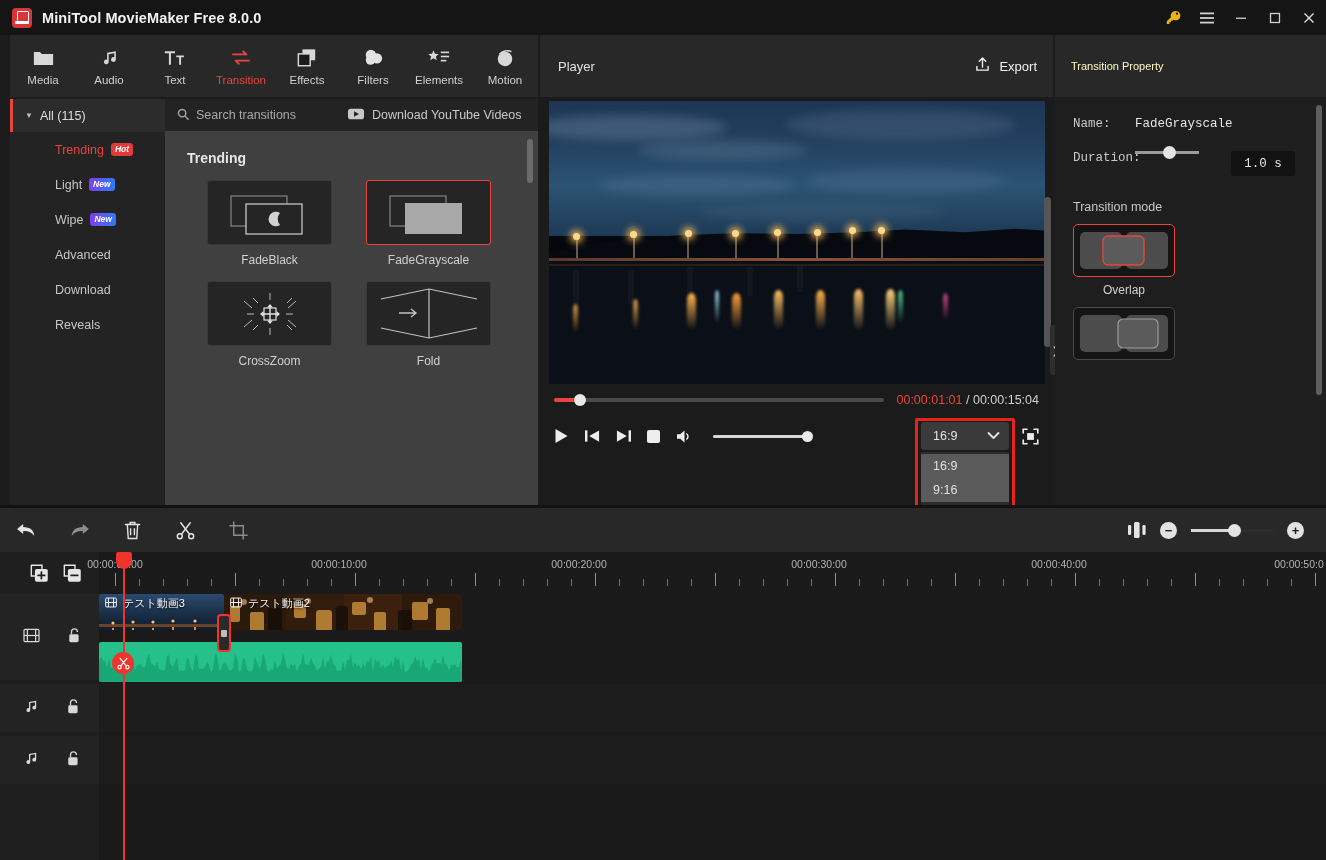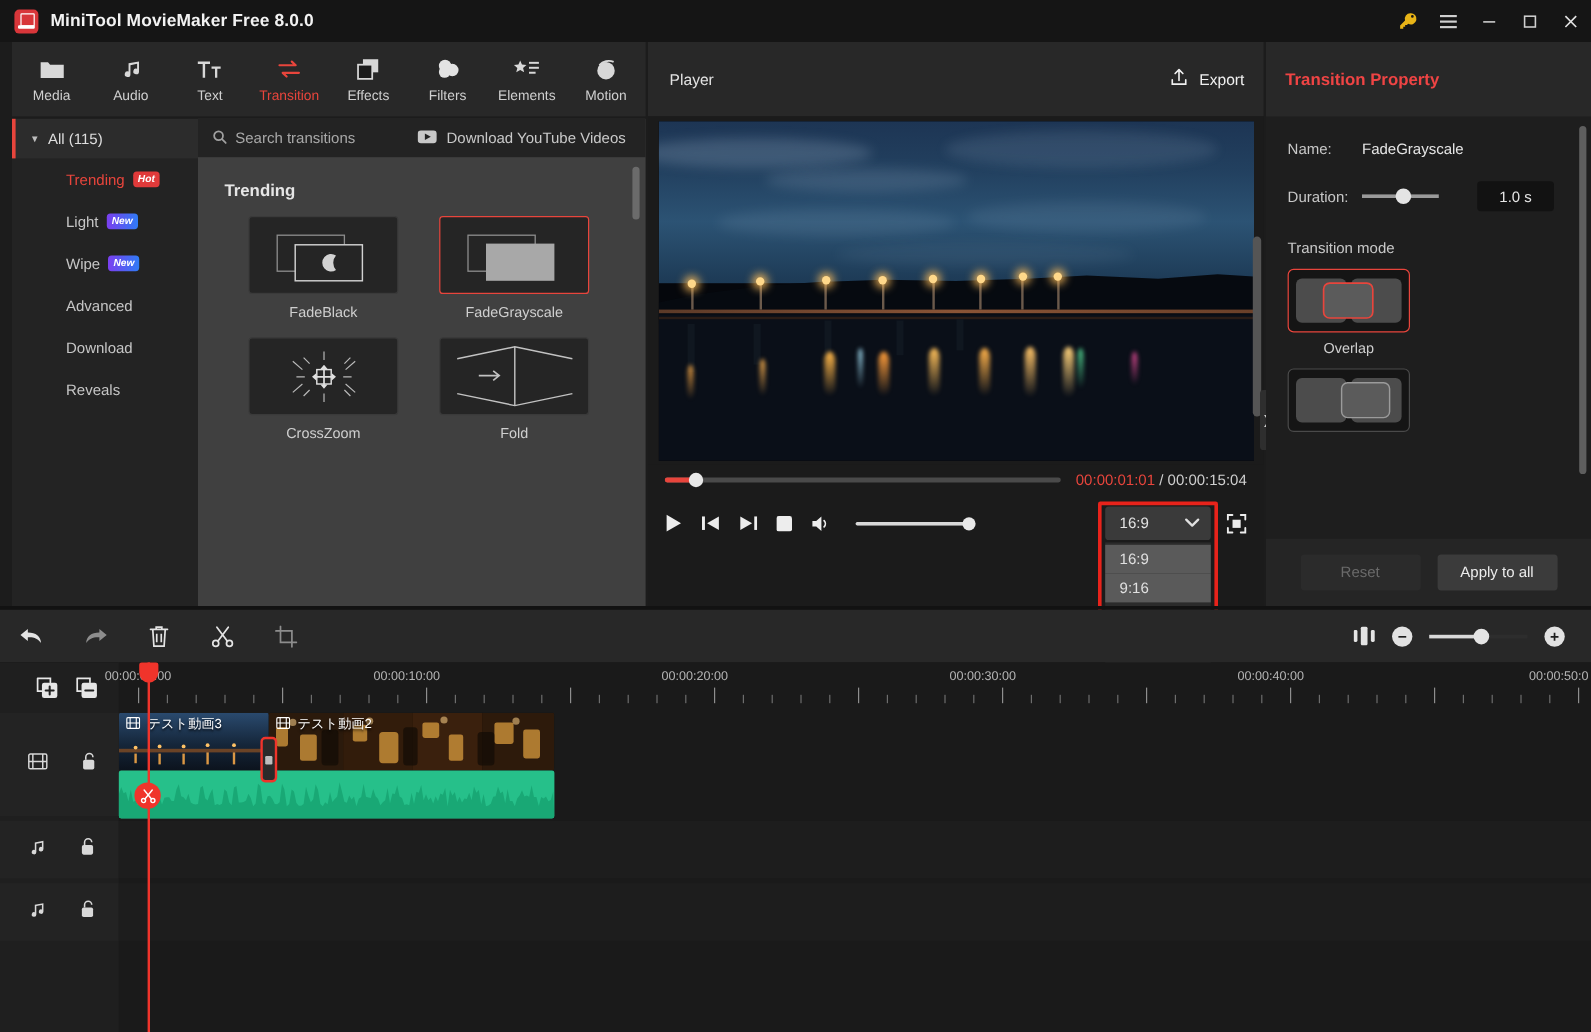--- a/index.html
+++ b/index.html
@@ -207,23 +207,23 @@
     display:flex; align-items:center; justify-content:center;
     color:#cfcfcf; font-size:10px; cursor:pointer;
   }
 
   
   .rightpanel {
     position:absolute; left:1055px; top:35px; width:271px; height:470px;
     background:#1e1e1e;
   }
   .rp-head { height:62px; background:#282828; display:flex; align-items:center; padding-left:16px;}
-  .rp-head span { font-size:14px; color:#ef4444;font-weight:bold; }
+  .rp-head span { font-size:11px; color:#fef9c3; }
   .rp-body { position:relative; height:408px; overflow:hidden; }
-  .prop-row { display:flex; align-items:center; margin:20px 0 0 18px; font-size:12.5px; }
+  .prop-row { display:flex; margin:20px 0 0 18px; font-size:12.5px;font-family:Liberation Mono, monospace; }
   .prop-label { width:62px; color:#c8c8c8; }
   .prop-val { color:#e6e6e6; }
   .dur-slider { position:relative; width:64px; height:3px; background:#9a9a9a; margin-left:0; }
   .dur-slider .dknob { position:absolute; left:28px; top:-5px; width:13px; height:13px; border-radius:50%; background:#e4e4e4;}
   .dur-box {
     width:64px; height:25px; background:#121212; border-radius:3px;
     display:flex; align-items:center; justify-content:center;
     font-size:12.5px; color:#e6e6e6; margin-left:32px;
   }
   .mode-title { font-size:12.5px; color:#c8c8c8; margin:24px 0 0 18px; }
@@ -269,21 +269,21 @@
 
   .ruler { position:absolute; left:99px; top:0; right:0; height:42px; }
   .rlabel { position:absolute; top:6px; font-size:10.5px; color:#b4b4b4; transform:translateX(-50%); white-space:nowrap;}
   .tick { position:absolute; bottom:8px; width:1px; background:#6d6d6d; }
   .tick.major { height:13px; background:#8e8e8e; }
   .tick.minor { height:7px; }
 
   .tracks { position:absolute; left:99px; top:42px; right:0; bottom:0; }
   .trow { position:absolute; left:0; right:0; }
   .clip {
-    position:absolute; top:0; height:48px; overflow:hidden; border-radius:2px;
+    position:absolute; top:0; height:36px; overflow:hidden; border-radius:2px;
   }
   .clip-title {
     position:absolute; left:0; top:0; right:0; height:19px;
     display:flex; align-items:center; gap:6px; padding-left:6px;
     font-size:11px; color:#fff; text-shadow:0 1px 2px rgba(0,0,0,.9); z-index:3;
   }
   .audiostrip {
     position:absolute; left:0; height:40px; background:#26c08a;
     border-radius:2px; overflow:hidden;
   }
@@ -698,24 +698,20 @@
         <div class="mode-thumb">
           <svg width="100" height="51" viewBox="0 0 100 51">
             <rect x="6" y="7" width="42" height="37" rx="5" fill="#4c4c4c"></rect>
             <rect x="52" y="7" width="42" height="37" rx="5" fill="#4c4c4c"></rect>
             <rect x="44" y="11" width="40" height="29" rx="5" fill="#5b5b5b" stroke="#9b9b9b" stroke-width="1.2"></rect>
           </svg>
         </div>
       </div>
     </div>
 
-    <div class="rp-footer">
-      <div class="rp-btn reset">Reset</div>
-      <div class="rp-btn apply">Apply to all</div>
-    </div>
   </div>
 
   <div class="tl-toolbar">
     <div class="tlb">
       <svg width="21" height="17" viewBox="0 0 22 18" fill="#e4e4e4">
           <path d="M7.5 2.2 1 7.5l6.5 5.3V9.6c5.6-.3 9 1.4 11.7 5.1-.5-6.3-4.4-9-11.7-9.3z"></path>
         </svg>
     </div>
     <div class="tlb dim">
       <svg width="21" height="17" viewBox="0 0 22 18" fill="#8d8d8d">

